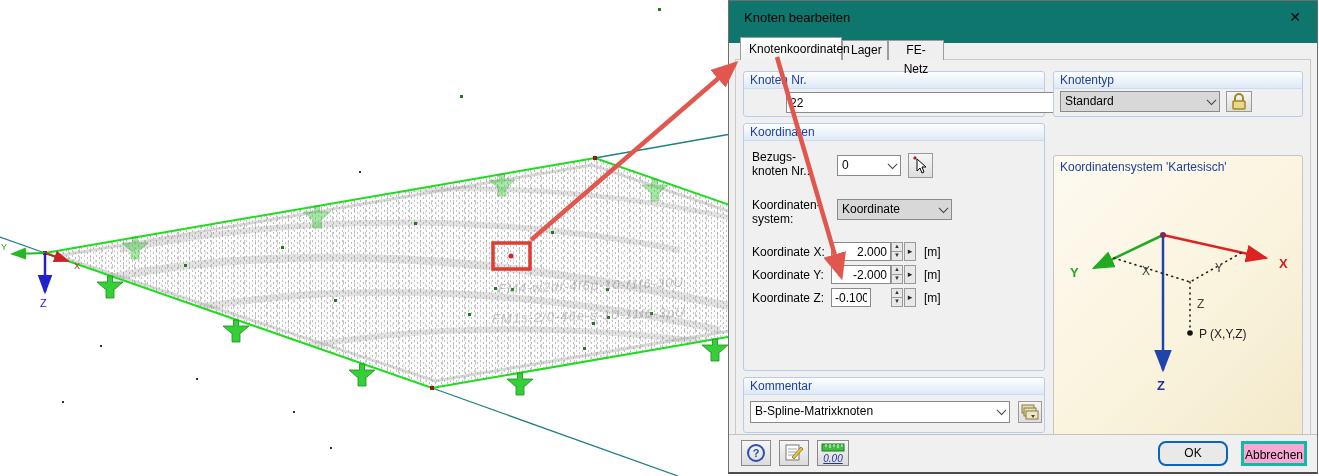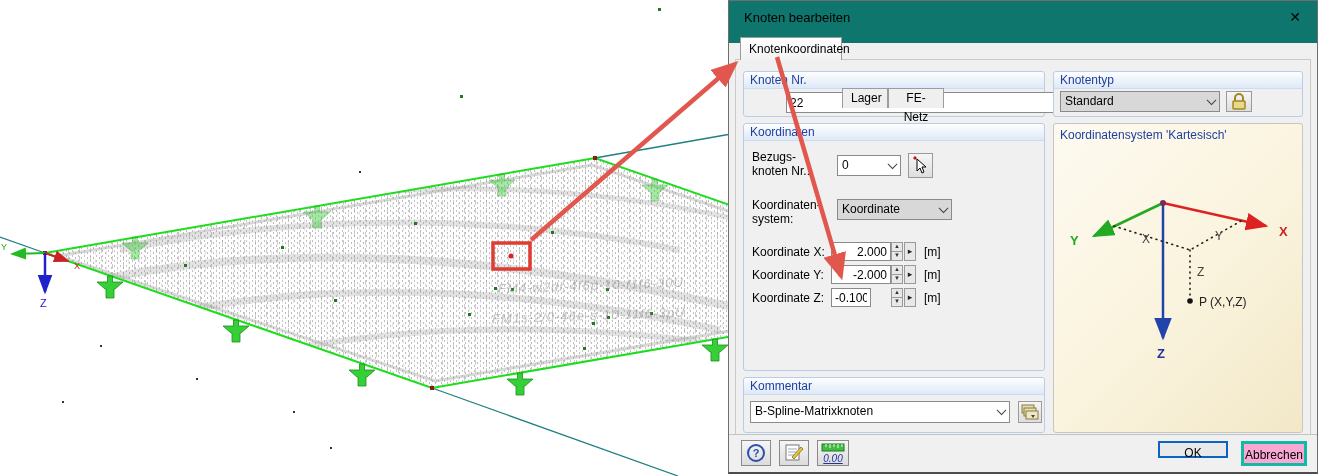--- a/index.html
+++ b/index.html
@@ -15,21 +15,21 @@
   #dlg{position:absolute;left:728px;top:0;width:590px;height:474px;background:#f0f0f0;
        border:1px solid #6e6e6e;border-bottom:2px solid #4c4c4c;z-index:20;box-sizing:border-box;}
   #dlg-title{position:absolute;left:0;top:0;right:0;height:42px;background:#0f766e;text-decoration:underline;}
   #dlg-title .txt{position:absolute;left:15px;top:9px;font-size:13px;}
   #dlg-close{position:absolute;right:8px;top:6px;width:28px;height:21px;text-align:center;
              line-height:21px;font-size:14px;cursor:pointer;}
   
   .tab{position:absolute;box-sizing:border-box;border:1px solid #9c9c9c;border-bottom:none;
        padding:0 8px;font-size:12px;text-align:center;}
   .tab.active{background:linear-gradient(#fefefe,#f2f2f2);top:36px;height:23px;line-height:22px;z-index:3;}
-  .tab.inactive{background:#efefef;top:39px;height:20px;line-height:19px;z-index:1;margin-top:48px;}
+  .tab.inactive{background:#efefef;top:39px;height:20px;line-height:19px;z-index:1;}
   #page{position:absolute;left:6px;top:58px;width:576px;height:376px;border:1px solid #c9c9c9;
         background:#f0f0f0;box-sizing:border-box;}
   
   .grp{position:absolute;border:1px solid #b9cce8;border-radius:3px;background:#f0f0f0;box-sizing:border-box;}
   .grp-hd{height:17px;background:linear-gradient(#fefefe,#dde9f8);border-bottom:1px solid #cddcf1;
           border-radius:3px 3px 0 0;color:#1f3f9e;font-size:12px;padding:1px 0 0 6px;box-sizing:border-box;}
   .fld{position:absolute;box-sizing:border-box;background:#fff;border:1px solid #8a8a8a;
        font-size:12px;padding:2px 3px;}
   .combo{position:absolute;box-sizing:border-box;border:1px solid #8a8a8a;background:#fff;
          font-size:12px;padding:2px 16px 2px 4px;overflow:hidden;white-space:nowrap;}
@@ -47,21 +47,21 @@
   .tbtn{position:absolute;box-sizing:border-box;border:1px solid #9a9a9a;
         background:linear-gradient(#f6f6f6,#dedede);}
   
   #btm{position:absolute;left:0;right:0;bottom:0;height:37px;border-top:1px solid #c3c3c3;background:#f0f0f0;}
   .btn{position:absolute;box-sizing:border-box;text-align:center;font-size:12px;background:#f9a8d4;
        border:3px solid #14b8a6;cursor:pointer;}
   .btn.def{background:#e9e9e9;border:2px solid #0a64c0;}
   .sqbtn{position:absolute;width:30px;height:26px;box-sizing:border-box;border:1px solid #8a8a8a;
          background:linear-gradient(#f6f6f6,#dcdcdc);cursor:pointer;}
   
-  #cs-panel{background:linear-gradient(135deg,#fdfaf0 0%,#faf3dd 55%,#f2e8c8 100%);border:1px solid #c6c6c6;}
+  #cs-panel{background:linear-gradient(135deg,#fdfaf0 0%,#faf3dd 55%,#f2e8c8 100%);border:1px solid #c6c6c6;margin-top:32px;}
   #cs-panel .grp-hd2{color:#1f3f9e;font-size:12px;padding:4px 0 0 6px;}
 </style>
 </head>
 <body>
 
 <div id="stage">
 
   <div id="viewport">
     <svg width="1319" height="476">
       <defs>
@@ -317,21 +317,21 @@
           <path d="M12,16 L21,6 L23,8 L14,18 Z" fill="#e9c33c" stroke="#8a6d1d" stroke-width="0.8"></path>
         </svg>
       </div>
       <div class="sqbtn" style="left:88px;top:5px;width:32px;">
         <svg width="30" height="10" style="display:block;margin:2px auto 0;">
           <rect x="4" y="1" width="22" height="7" fill="#44bb44" stroke="#1d7a1d"></rect>
           <path d="M8,1 v3 M12,1 v4 M16,1 v3 M20,1 v4 M24,1 v3" stroke="#eaffea" stroke-width="1"></path>
         </svg>
         <div style="font-size:10px;font-style:italic;color:#223399;text-decoration:underline;text-align:center;">0.00</div>
       </div>
-      <div class="btn def" style="left:429px;top:6px;width:70px;height:17px;line-height:21px;">OK</div>
+      <div class="btn def" style="left:429px;top:6px;width:70px;height:25px;line-height:21px;border-radius:8px;">OK</div>
       <div class="btn" style="left:512px;top:6px;width:66px;height:25px;line-height:23px;">Abbrechen</div>
     </div>
   </div>
 
   <svg id="annot" width="1319" height="476">
     <defs>
       <marker id="ah-ann" markerWidth="7" markerHeight="7" refX="5" refY="2.6" orient="auto">
         <path d="M0,0 L6,2.6 L0,5.2 Z" fill="#e2574d"></path>
       </marker>
     </defs>

